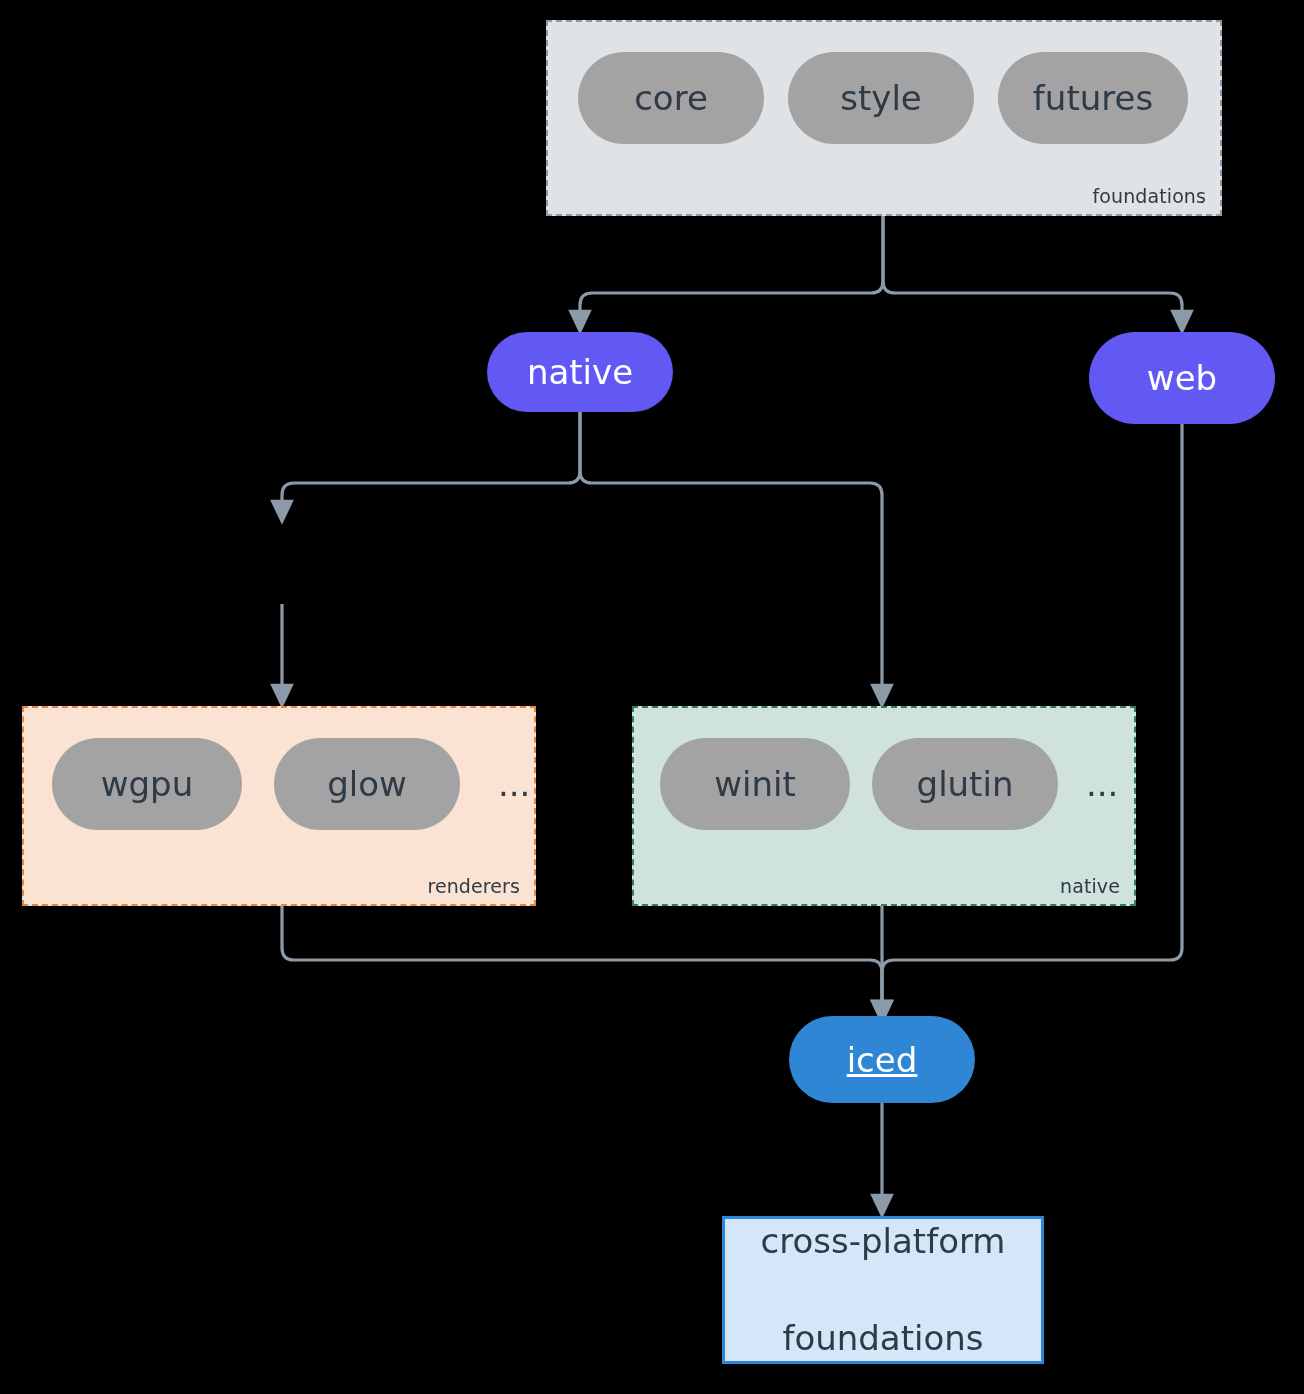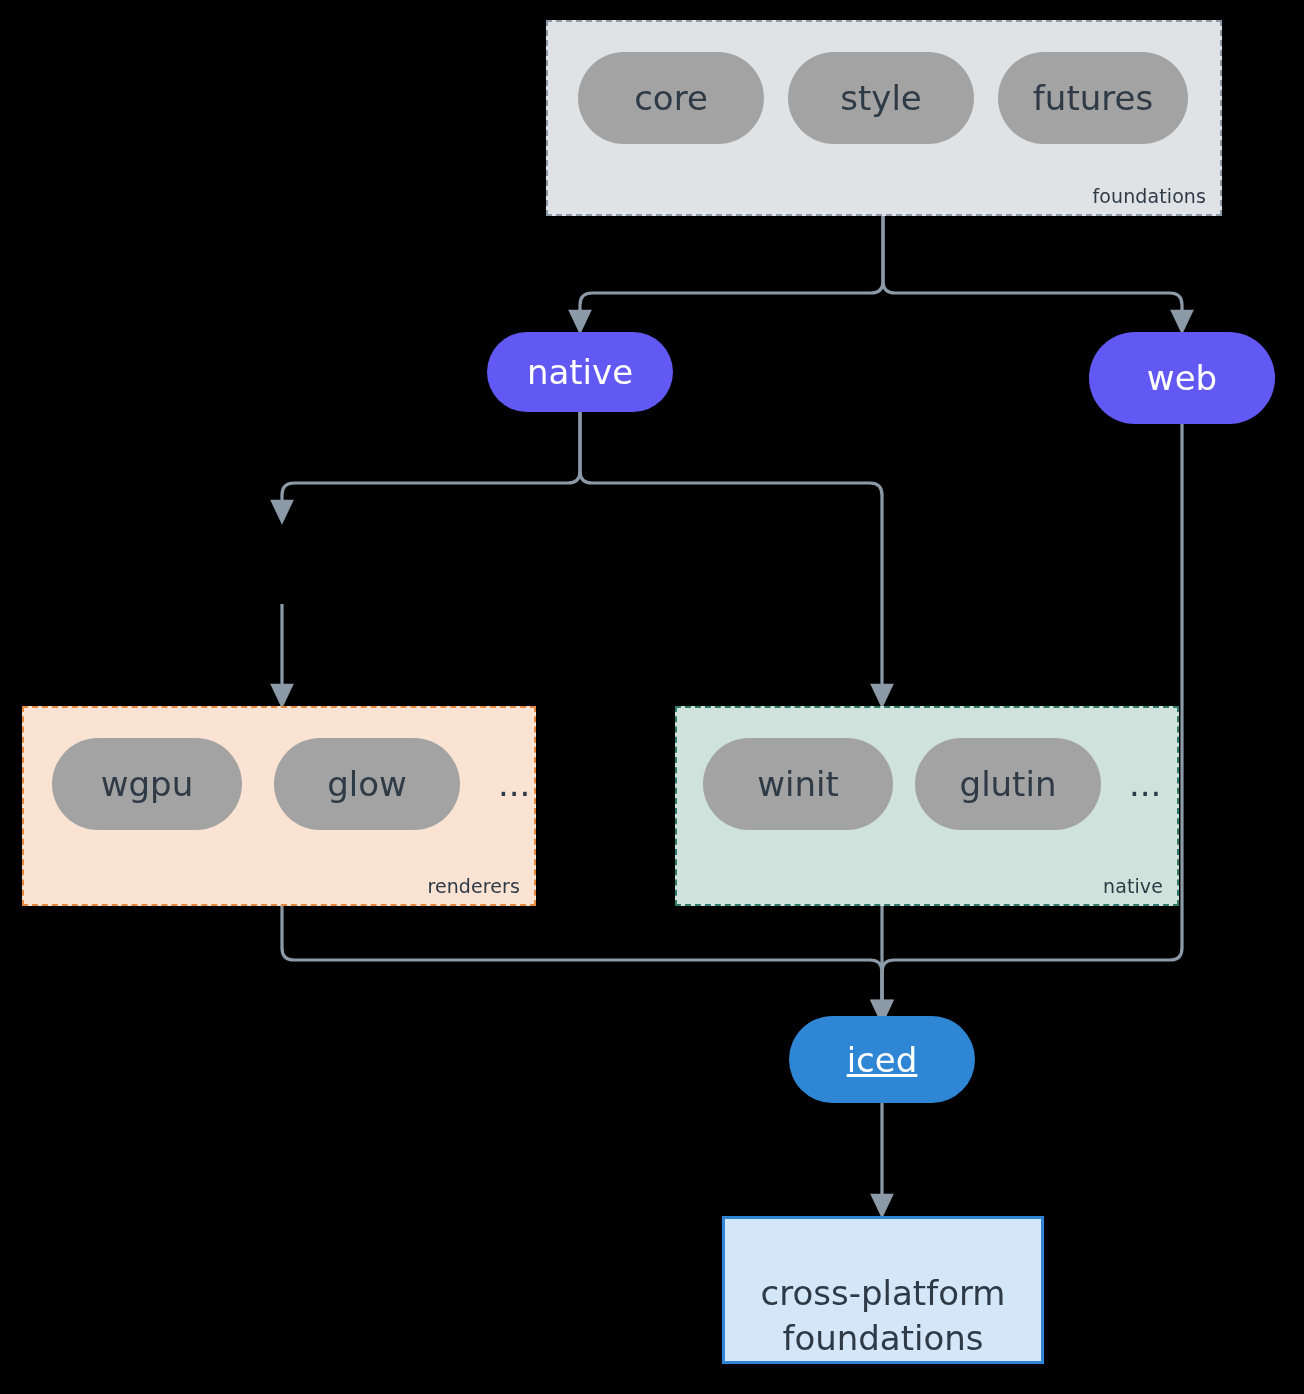--- a/index.html
+++ b/index.html
@@ -81,21 +81,21 @@
     white-space: nowrap;
     box-sizing: border-box;
   }
 
   
   .rect-box {
     position: absolute;
     display: flex;
     flex-direction: column;
     align-items: center;
-    justify-content: flex-end;
+    justify-content: space-between;
     box-sizing: border-box;
     color: #2E3B47;
     font-size: 34px;
     line-height: 1.32;
     text-align: center;
   }
 </style>
 </head>
 <body>
 
@@ -163,21 +163,21 @@
       </div>
       <div class="chip" style="width:186px;">
         <span>glow</span>
       </div>
       <div class="ellipsis">...</div>
     </div>
     <div class="group-label">renderers</div>
   </div>
 
   <div class="group-box" style="left:632px; top:706px; width:504px; height:200px;
-              background:#CFE2DC; border:2px dashed #2F7A6A;margin-left:43px;">
+              background:#CFE2DC; border:2px dashed #2F7A6A;">
     <div class="group-items" style="left:26px; top:30px; gap:22px;">
       <div class="chip" style="width:190px;">
         <span>winit</span>
       </div>
       <div class="chip" style="width:186px;">
         <span>glutin</span>
       </div>
       <div class="ellipsis">...</div>
     </div>
     <div class="group-label">native</div>

